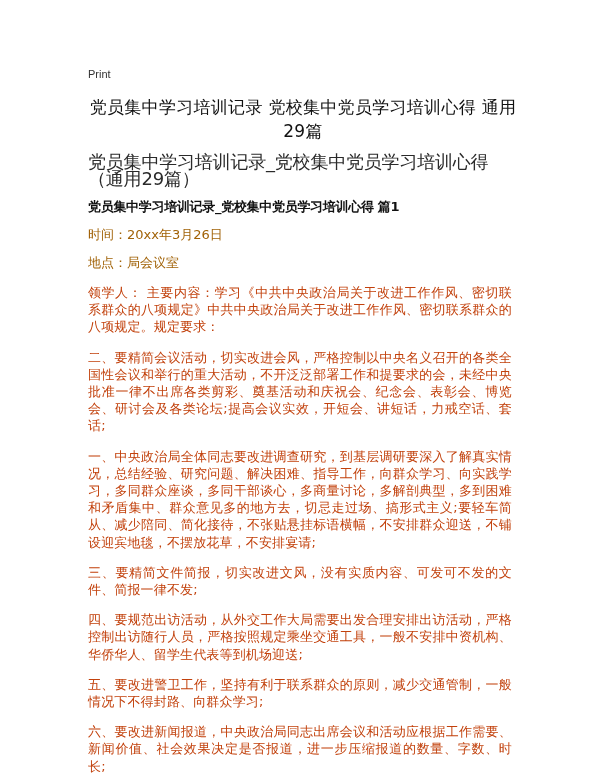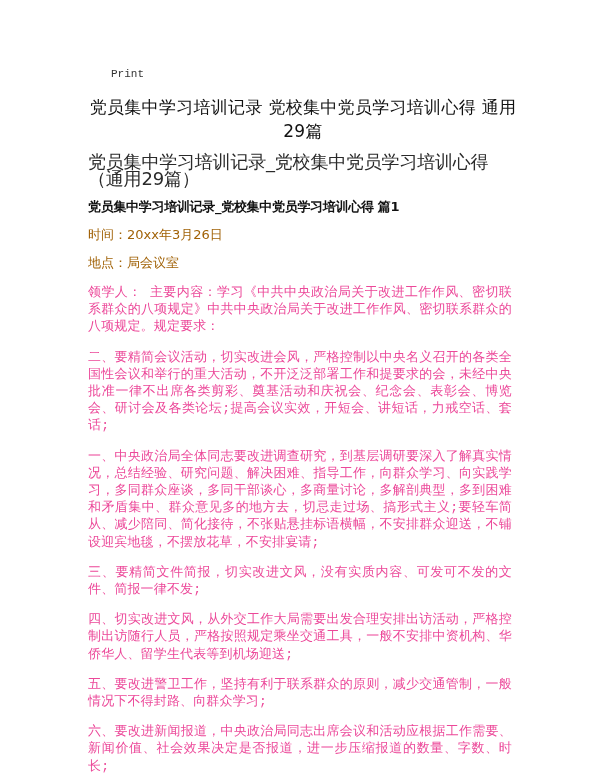--- a/index.html
+++ b/index.html
@@ -15,27 +15,26 @@
       color: #1a1a1a;
       font-family: "DejaVu Sans", "Liberation Sans", sans-serif;
     }
     .page {
       position: absolute;
       left: 88px;
       top: 66px;
       width: 424px;
     }
     .print-label {
-      font-family: Liberation Mono, monospace;
+      font-family: Liberation Sans, sans-serif;
       font-size: 11px;
       color: #333;
       height: 16px;
       line-height: 16px;
       margin-bottom: 13px;
-      margin-left: 23px;
     }
     .doc-title {
       font-size: 17px;
       line-height: 24px;
       text-align: center;
       font-weight: normal;
       color: #111;
       margin: 0 -10px 10px -4px;
       letter-spacing: 0.3px;
     }
@@ -56,25 +55,24 @@
     }
     .meta-line {
       font-size: 13px;
       line-height: 17px;
       color: #a16207;
       margin-bottom: 11px;
     }
     .para {
       font-size: 13px;
       line-height: 17.2px;
-      color: #ec4899;
+      color: #c2410c;
       margin-bottom: 10px;
       text-align: justify;
       letter-spacing: 0.15px;
-      font-family: Liberation Mono, monospace;
     }
   </style>
 </head>
 <body>
 
 <div class="page">
   <div class="print-label">Print</div>
 
   <h1 class="doc-title">党员集中学习培训记录 党校集中党员学习培训心得 通用29篇</h1>
 
@@ -82,16 +80,16 @@
 
   <div class="section-heading">党员集中学习培训记录_党校集中党员学习培训心得 篇1</div>
 
   <div class="meta-line">时间：20xx年3月26日</div>
   <div class="meta-line">地点：局会议室</div>
 
   <p class="para">领学人： 主要内容：学习《中共中央政治局关于改进工作作风、密切联系群众的八项规定》中共中央政治局关于改进工作作风、密切联系群众的八项规定。规定要求：</p>
   <p class="para">二、要精简会议活动，切实改进会风，严格控制以中央名义召开的各类全国性会议和举行的重大活动，不开泛泛部署工作和提要求的会，未经中央批准一律不出席各类剪彩、奠基活动和庆祝会、纪念会、表彰会、博览会、研讨会及各类论坛;提高会议实效，开短会、讲短话，力戒空话、套话;</p>
   <p class="para">一、中央政治局全体同志要改进调查研究，到基层调研要深入了解真实情况，总结经验、研究问题、解决困难、指导工作，向群众学习、向实践学习，多同群众座谈，多同干部谈心，多商量讨论，多解剖典型，多到困难和矛盾集中、群众意见多的地方去，切忌走过场、搞形式主义;要轻车简从、减少陪同、简化接待，不张贴悬挂标语横幅，不安排群众迎送，不铺设迎宾地毯，不摆放花草，不安排宴请;</p>
   <p class="para">三、要精简文件简报，切实改进文风，没有实质内容、可发可不发的文件、简报一律不发;</p>
-  <p class="para">四、切实改进文风，从外交工作大局需要出发合理安排出访活动，严格控制出访随行人员，严格按照规定乘坐交通工具，一般不安排中资机构、华侨华人、留学生代表等到机场迎送;</p>
+  <p class="para">四、要规范出访活动，从外交工作大局需要出发合理安排出访活动，严格控制出访随行人员，严格按照规定乘坐交通工具，一般不安排中资机构、华侨华人、留学生代表等到机场迎送;</p>
   <p class="para">五、要改进警卫工作，坚持有利于联系群众的原则，减少交通管制，一般情况下不得封路、向群众学习;</p>
   <p class="para">六、要改进新闻报道，中央政治局同志出席会议和活动应根据工作需要、新闻价值、社会效果决定是否报道，进一步压缩报道的数量、字数、时长;</p>
 </div>
 
 </body></html>

